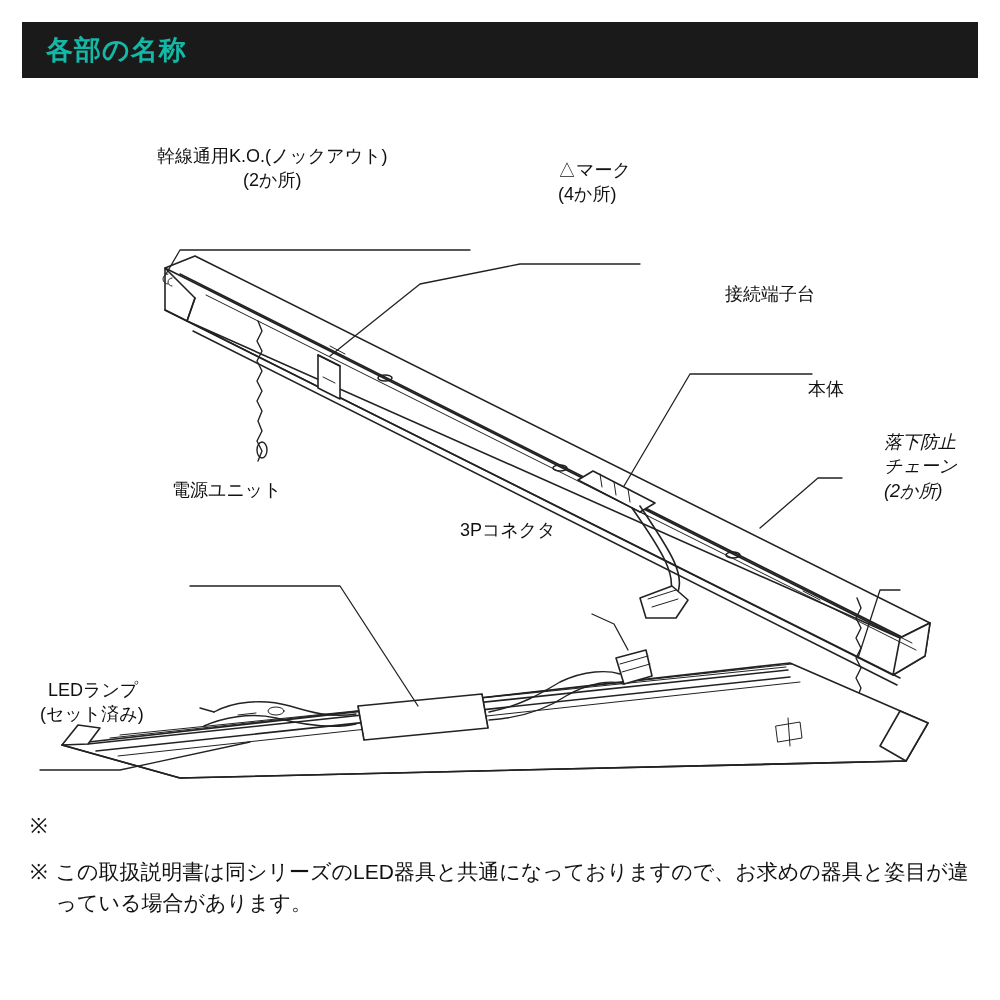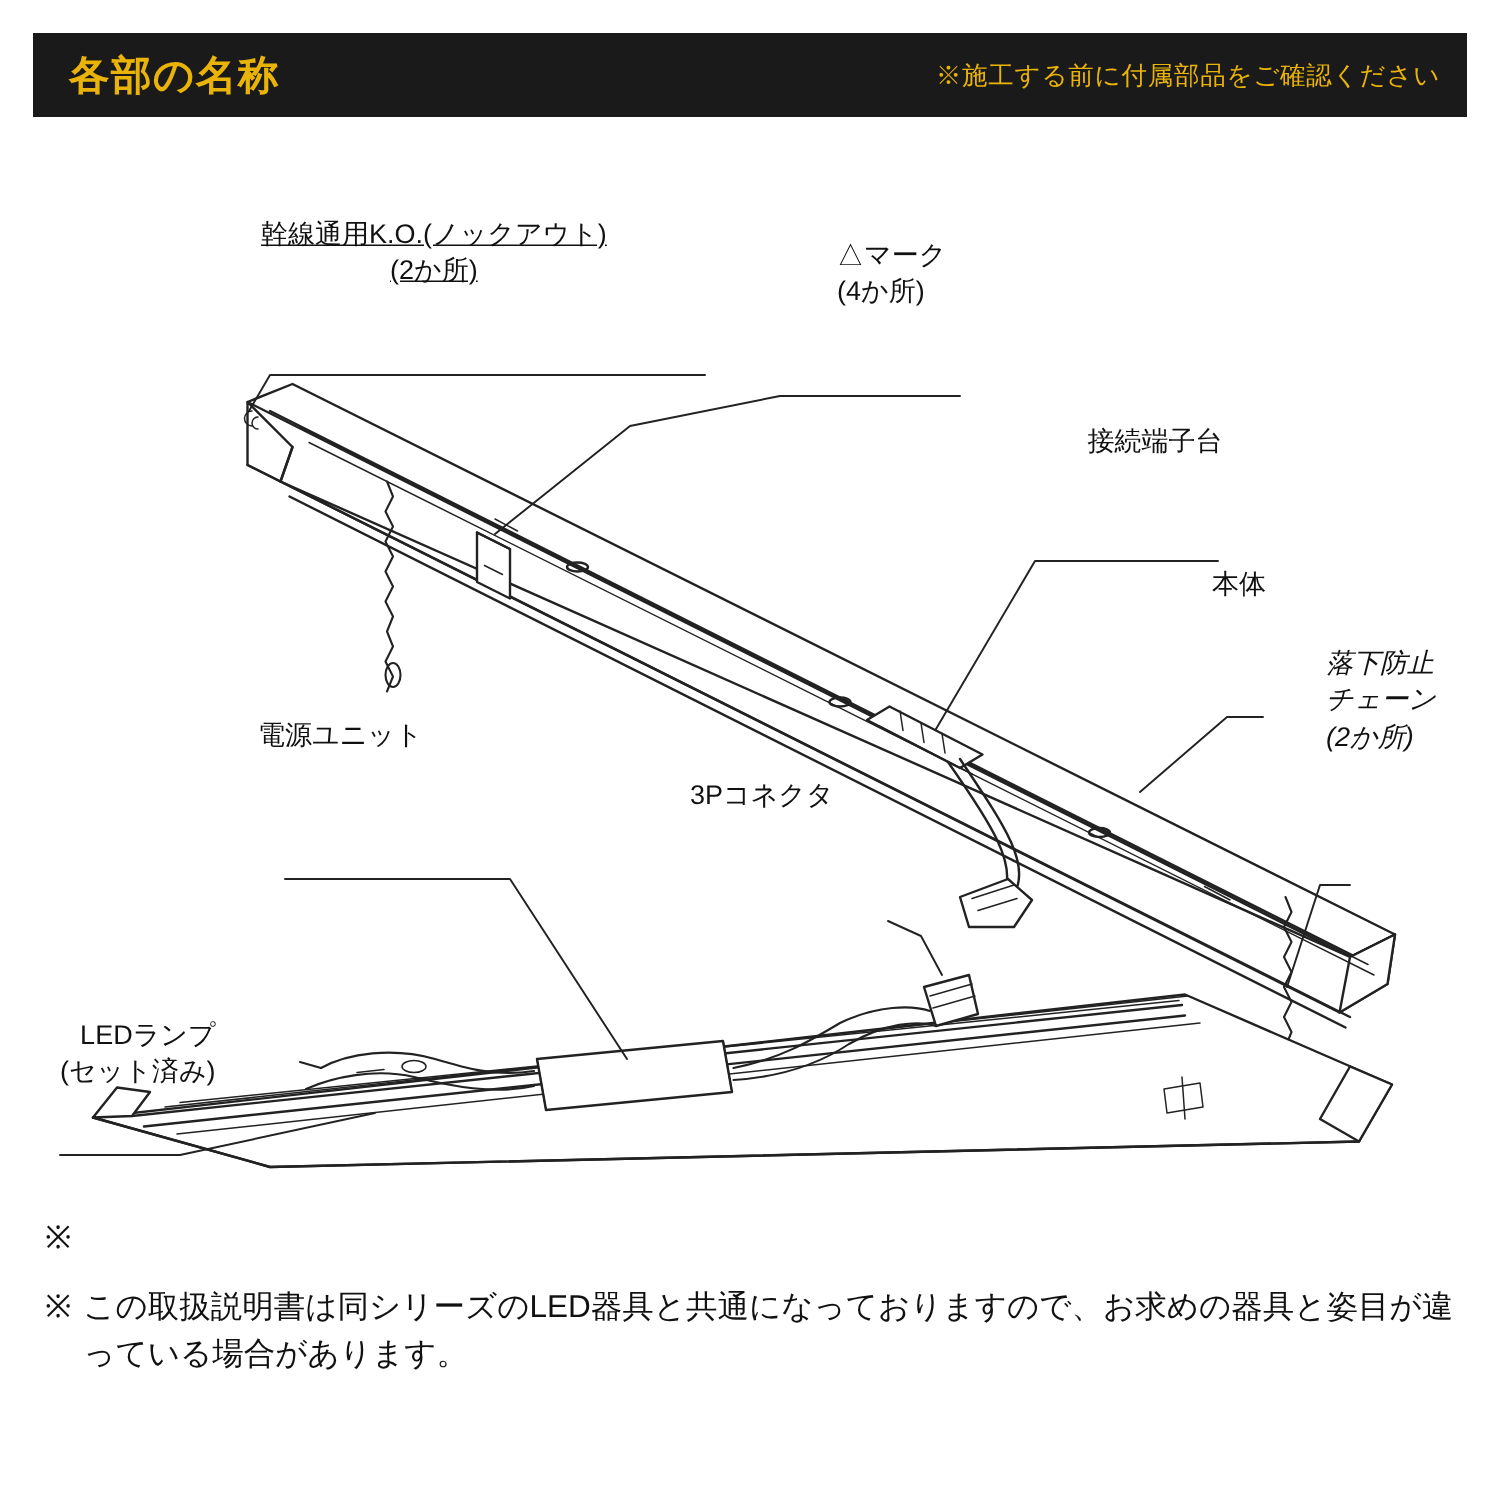--- a/index.html
+++ b/index.html
@@ -17,21 +17,21 @@
   }
 
   
   .header {
     position: absolute;
     left: 22px;
     top: 22px;
     width: 956px;
     height: 56px;
     background: #1a1a1a;
-    color: #eab308;
+    color: #14b8a6;
     display: flex;
     align-items: center;
     justify-content: space-between;
     box-sizing: border-box;
     padding: 0 18px 0 24px;
   }
   .header-title {
     font-size: 27px;
     font-weight: bold;
     letter-spacing: 1px;
@@ -82,21 +82,20 @@
   .note-text {
     font-size: 21px;
     line-height: 1.5;
   }
 </style>
 </head>
 <body>
 
 <div class="header">
   <div class="header-title">各部の名称</div>
-  <div class="header-note">※施工する前に付属部品をご確認ください</div>
 </div>
 
 <div class="diagram">
 
   <svg width="1000" height="720" viewBox="0 0 1000 720">
     <g fill="none" stroke="#222222" stroke-width="1.6" stroke-linejoin="round" stroke-linecap="round">
 
       <path d="M165,190 L900,560 L930,545 L195,178 Z" fill="#ffffff"></path>
 
       <path d="M180,196 L908,562"></path>
@@ -195,21 +194,21 @@
       <path d="M900,512 L880,512 L858,580" stroke-width="1.3"></path>
 
       <path d="M190,508 L340,508 L418,628" stroke-width="1.3"></path>
 
       <path d="M592,536 L614,546 L628,572" stroke-width="1.3"></path>
 
       <path d="M40,692 L120,692 L250,664" stroke-width="1.3"></path>
     </g>
   </svg>
 
-  <div class="lbl" style="left:174px; top:66px;text-decoration:underline;">
+  <div class="lbl" style="left:157px; top:66px;">
     <div>幹線通用K.O.(ノックアウト)</div>
     <div style="text-align:center;">(2か所)</div>
   </div>
 
   <div class="lbl" style="left:558px; top:80px;">
     <div>△マーク</div>
     <div>(4か所)</div>
   </div>
 
   <div class="lbl" style="left:678px; top:204px;margin-left:47px;">
@@ -227,21 +226,21 @@
   </div>
 
   <div class="lbl" style="left:172px; top:400px;">
     <div>電源ユニット</div>
   </div>
 
   <div class="lbl" style="left:460px; top:440px;">
     <div>3Pコネクタ</div>
   </div>
 
-  <div class="lbl" style="left:40px; top:600px;text-align:right;">
+  <div class="lbl" style="left:40px; top:600px;">
     <div style="padding-left:8px;">LEDランプ</div>
     <div>(セット済み)</div>
   </div>
 </div>
 
 <div class="notes">
   <div class="note-row">
     <div class="note-mark">※</div>
   </div>
   <div class="note-row">

